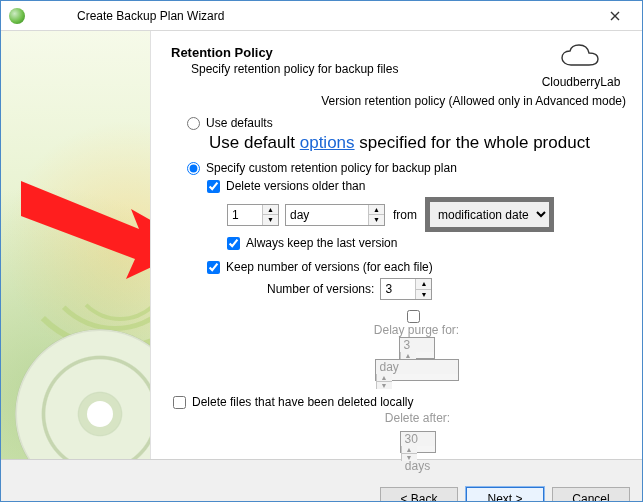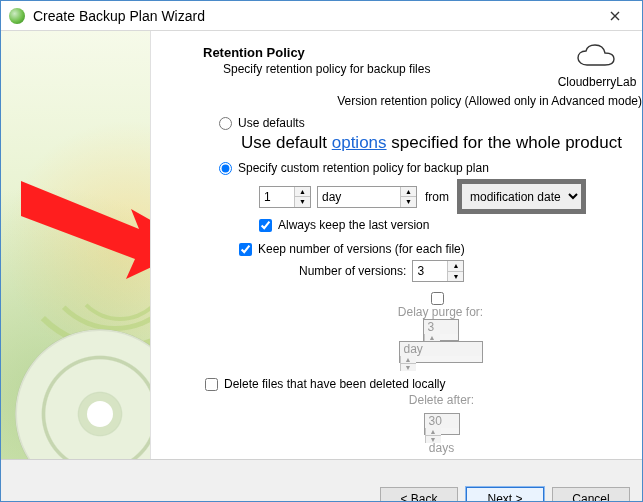--- a/index.html
+++ b/index.html
@@ -21,21 +21,21 @@
     display: flex;
     align-items: center;
     padding: 0 6px 0 8px;
   }
   .titlebar .app-icon {
     width: 16px; height: 16px;
     border-radius: 50%;
     background: radial-gradient(circle at 35% 35%, #cdebc4, #6fbf4a 55%, #3b8f22 90%);
     margin-right: 8px;
   }
-  .titlebar .title { flex: 1; font-size: 14px; }
+  .titlebar .title { flex: 1; font-size: 12px; margin-left: 44px; }
   .titlebar .close {
     width: 42px; height: 28px;
     display: flex; align-items: center; justify-content: center;
     cursor: pointer;
   }
   .titlebar .close svg { width: 10px; height: 10px; }
   .body {
     display: flex;
     height: calc(100% - 30px - 42px);
   }
@@ -77,23 +77,22 @@
   .s3 { width: 100px; height: 100px; right:-20px; top: 190px; border-width:4px; }
   .arrow {
     position: absolute;
     z-index: 5;
     left: 20px; top: 150px;
     width: 175px; height: 110px;
     pointer-events: none;
   }
   .main {
     flex: 1;
-    padding: 10px 0 6px 14px;
+    padding: 10px 16px 6px 14px;
     position: relative;
-    margin-left: 32px;
   }
   .header-row { display:flex; }
   .header-text { flex:1; }
   .page-title { font-weight: 700; font-size: 13px; margin: 4px 0 2px 6px; }
   .page-sub { margin: 0 0 14px 26px; color:#000; }
   .brand { text-align:center; width:90px; padding-top:2px;}
   .brand svg { display:block; margin:0 auto; }
   .brand-label { font-size:12px; margin-top:2px; color:#000;}
   .section-note { margin: 4px 0 8px 2px; text-align: right; }
   .radio-row, .check-row {
@@ -199,20 +198,24 @@
     </div>
     <div class="sub-note">
       <span>Use default </span><span class="link">options</span><span> specified for the whole product</span>
     </div>
 
     <div class="radio-row indent1">
       <input type="radio" name="rp" checked="" style="">
       <span>Specify custom retention policy for backup plan</span>
     </div>
 
+    <div class="check-row indent2">
+      <input type="checkbox" checked="" style="">
+      <span>Delete versions older than</span>
+    </div>
     <div class="inline-controls">
       <span class="spinner">
         <input value="1" style="">
         <span class="btns">
             <div>▲</div>
             <div>▼</div>
           </span>
       </span>
       <span class="spinner wide">
         <input value="day" style="">

